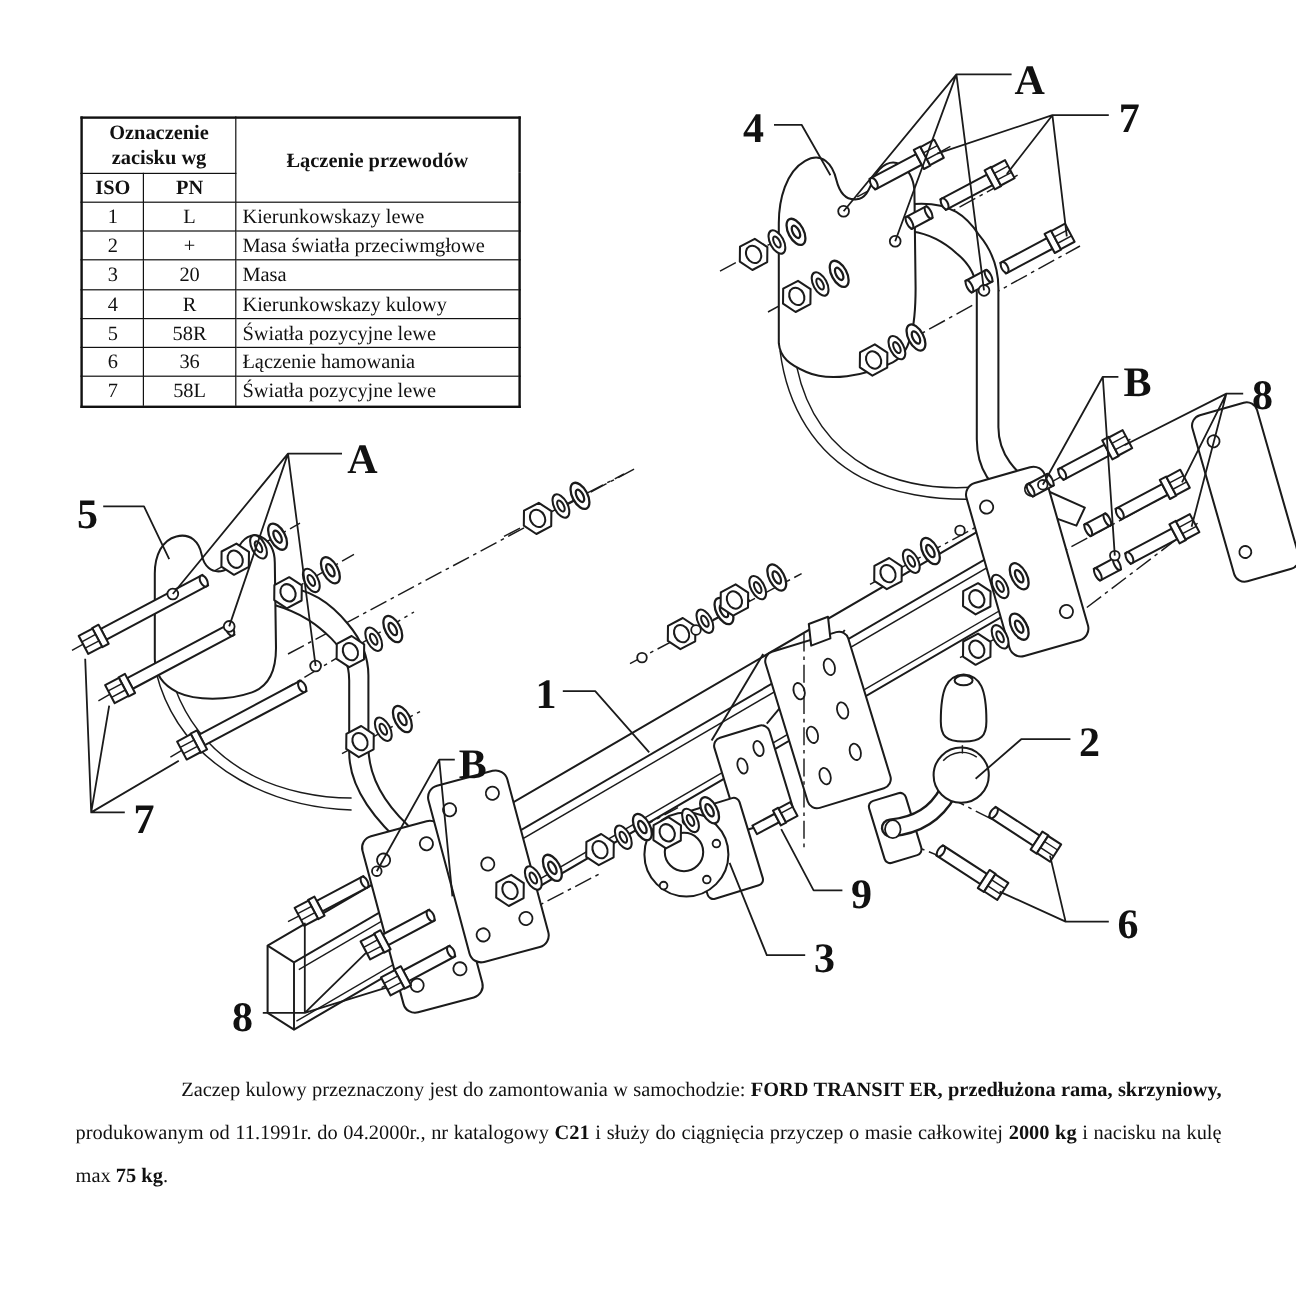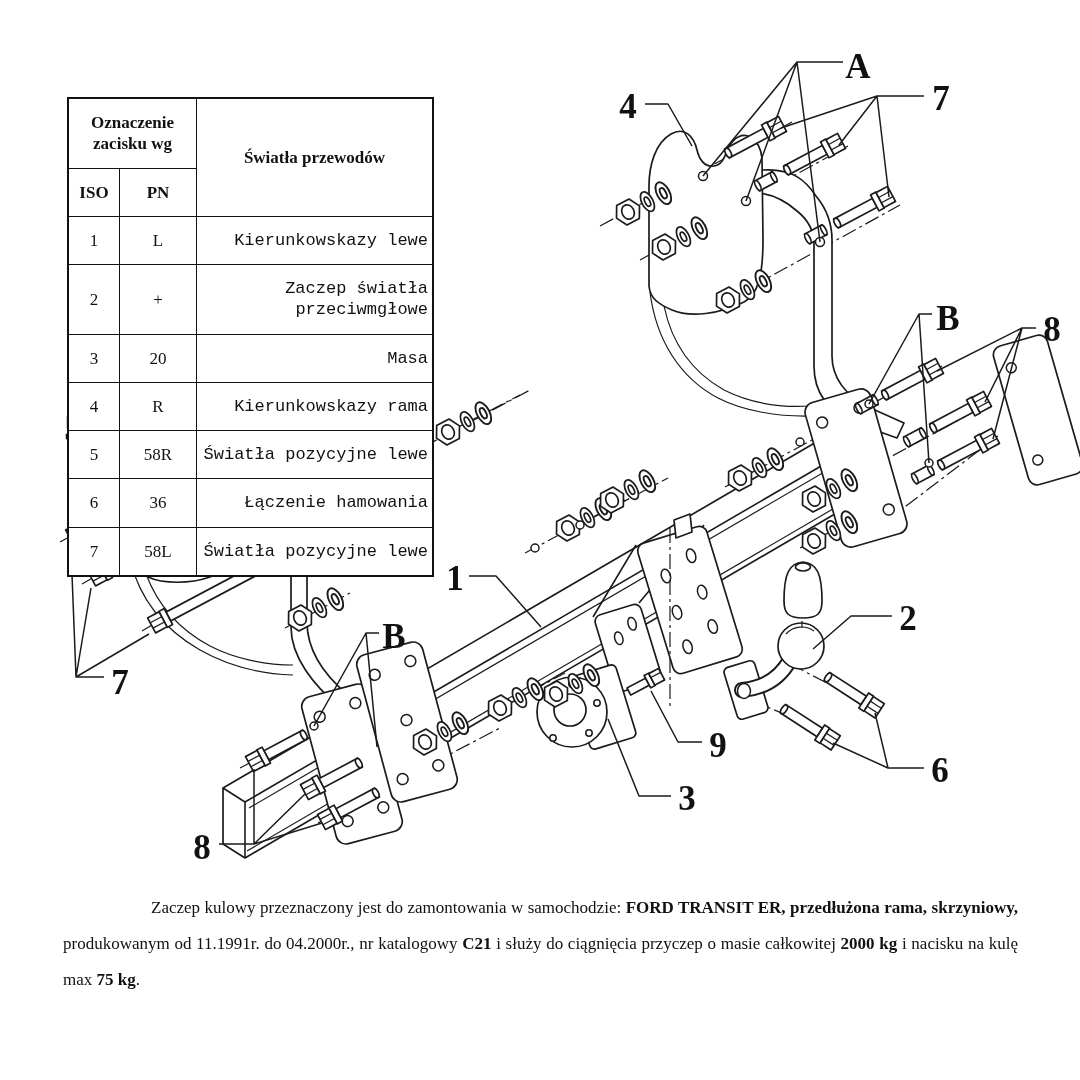--- a/index.html
+++ b/index.html
@@ -2,25 +2,25 @@
 <html><head>
 <meta charset="utf-8">
 <style>
   html,body{margin:0;padding:0;background:#fff;}
   #page{position:relative;width:1080px;height:1080px;background:#fff;overflow:hidden;
         font-family:"Liberation Serif",serif;color:#111;}
   
   #conn-table{position:absolute;left:67px;top:97px;border-collapse:collapse;
               font-family:"Liberation Serif",serif;}
   #conn-table th,#conn-table td{border:1.6px solid #111;font-size:17px;line-height:1.25;
-              padding:13px 4px;background:#fff;}
+              padding:1px 4px;background:#fff;}
   #conn-table{border:2.6px solid #111;}
   #conn-table th{font-weight:bold;text-align:center;}
   #conn-table td{text-align:center;height:21px;}
-  #conn-table td.desc{text-align:right;padding-left:5px;width:226px;font-family:Liberation Mono, monospace;}
+  #conn-table td.desc{text-align:left;padding-left:5px;width:226px;}
   #conn-table td.iso{width:42px;}
   #conn-table td.pn{width:68px;}
   
   #diagram{position:absolute;left:0;top:0;}
   .part{fill:#fff;stroke:#1b1b1b;stroke-width:1.7;stroke-linejoin:round;}
   .ln{fill:none;stroke:#1b1b1b;stroke-width:1.6;}
   .thin{fill:none;stroke:#1b1b1b;stroke-width:1.2;}
   .dash{fill:none;stroke:#1b1b1b;stroke-width:1.2;stroke-dasharray:15 4 3 4;}
   .hole{fill:#fff;stroke:#1b1b1b;stroke-width:1.5;}
   .lead{fill:none;stroke:#1b1b1b;stroke-width:1.5;stroke-linejoin:round;}
@@ -316,45 +316,45 @@
       <text class="callout" x="687" y="810" text-anchor="middle">3</text>
       <text class="callout" x="940" y="782" text-anchor="middle">6</text>
       <text class="callout" x="202" y="859" text-anchor="middle">8</text>
     </g>
   </svg>
 
   <table id="conn-table">
     <tbody>
         <tr>
       <th colspan="2">Oznaczenie zacisku wg</th>
-      <th rowspan="2">Światła przewodów</th>
+      <th rowspan="2">Łączenie przewodów</th>
     </tr>
     <tr>
       <th>ISO</th>
       <th>PN</th>
     </tr>
     <tr>
       <td class="iso">1</td>
       <td class="pn">L</td>
       <td class="desc">Kierunkowskazy lewe</td>
     </tr>
     <tr>
       <td class="iso">2</td>
       <td class="pn">+</td>
-      <td class="desc">Zaczep światła przeciwmgłowe</td>
+      <td class="desc">Masa światła przeciwmgłowe</td>
     </tr>
     <tr>
       <td class="iso">3</td>
       <td class="pn">20</td>
       <td class="desc">Masa</td>
     </tr>
     <tr>
       <td class="iso">4</td>
       <td class="pn">R</td>
-      <td class="desc">Kierunkowskazy rama</td>
+      <td class="desc">Kierunkowskazy kulowy</td>
     </tr>
     <tr>
       <td class="iso">5</td>
       <td class="pn">58R</td>
       <td class="desc">Światła pozycyjne lewe</td>
     </tr>
     <tr>
       <td class="iso">6</td>
       <td class="pn">36</td>
       <td class="desc">Łączenie hamowania</td>

